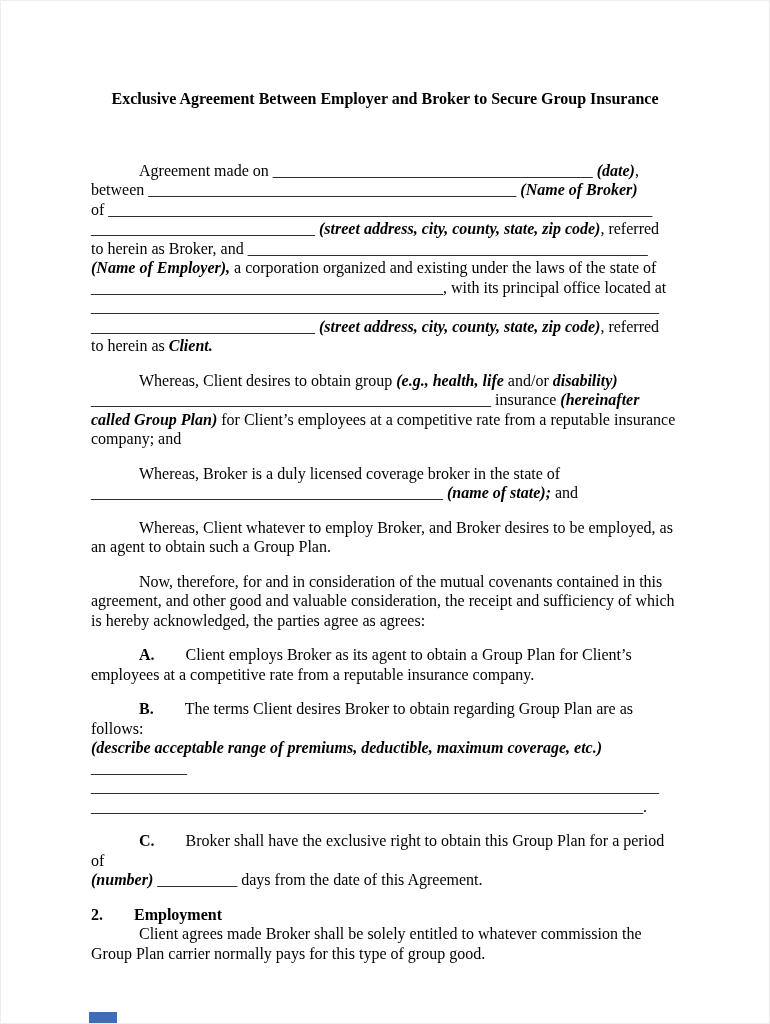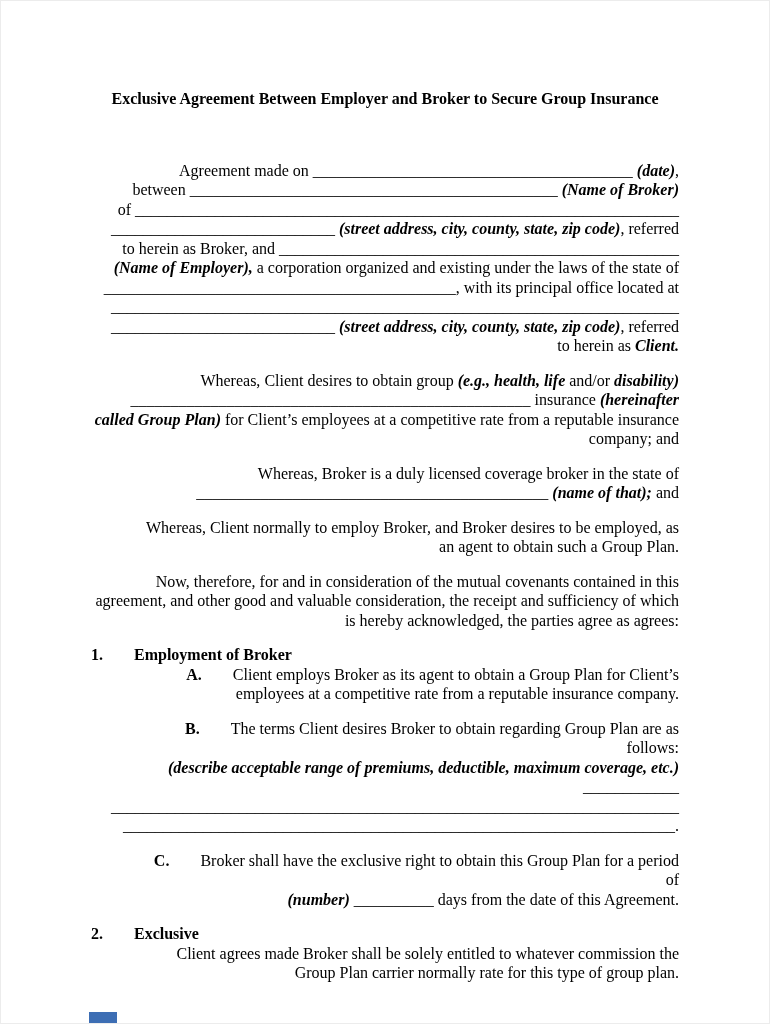--- a/index.html
+++ b/index.html
@@ -31,21 +31,20 @@
     margin: 0 0 52px 0;
     line-height: 19.5px;
   }
   .para {
     margin: 0 0 15px 0;
     line-height: 19.5px;
     word-spacing: normal;
   }
   .para.indent {
     text-indent: 48px;
-    text-align: right;
   }
   .para.heading {
     margin-bottom: 0;
   }
   .s-n { font-style: normal; font-weight: normal; }
   .s-i { }
   .s-b { font-weight: bold; }
   .s-bi { font-weight: bold; font-style: italic; }
   .tab { display: inline-block; width: 31px; }
   .footer-accent {
@@ -58,24 +57,23 @@
   }
 </style>
 </head>
 <body>
 
 <div class="page">
   <h1 class="doc-title">Exclusive Agreement Between Employer and Broker to Secure Group Insurance</h1>
   <div>
       <p class="para indent"><span class="s-n">Agreement made on </span><span class="s-n">________________________________________</span><span class="s-n"> </span><span class="s-bi">(date)</span><span class="s-n">,</span><br><span class="s-n">between </span><span class="s-n">______________________________________________</span><span class="s-n"> </span><span class="s-bi">(Name of Broker)</span><br><span class="s-n">of </span><span class="s-n">____________________________________________________________________</span><br><span class="s-n">____________________________</span><span class="s-n"> </span><span class="s-bi">(street address, city, county, state, zip code)</span><span class="s-n">, referred</span><br><span class="s-n">to herein as </span><span class="s-i">Broker</span><span class="s-n">, and </span><span class="s-n">__________________________________________________</span><br><span class="s-bi">(Name of Employer),</span><span class="s-n"> a corporation organized and existing under the laws of the state of</span><br><span class="s-n">____________________________________________</span><span class="s-n">, with its principal office located at</span><br><span class="s-n">_______________________________________________________________________</span><br><span class="s-n">____________________________</span><span class="s-n"> </span><span class="s-bi">(street address, city, county, state, zip code)</span><span class="s-n">, referred</span><br><span class="s-n">to herein as </span><span class="s-bi">Client.</span></p>
       <p class="para indent"><span class="s-n">Whereas, </span><span class="s-i">Client</span><span class="s-n"> desires to obtain group </span><span class="s-bi">(e.g., health, life</span><span class="s-n"> and/or </span><span class="s-bi">disability)</span><br><span class="s-n">__________________________________________________</span><span class="s-n"> insurance </span><span class="s-bi">(hereinafter</span><br><span class="s-bi">called Group Plan)</span><span class="s-n"> for </span><span class="s-i">Client’s</span><span class="s-n"> employees at a competitive rate from a reputable insurance company; and</span></p>
-      <p class="para indent"><span class="s-n">Whereas, </span><span class="s-i">Broker</span><span class="s-n"> is a duly licensed coverage broker in the state of</span><br><span class="s-n">____________________________________________</span><span class="s-n"> </span><span class="s-bi">(name of that);</span><span class="s-n"> and</span></p>
-      <p class="para indent"><span class="s-n">Whereas, </span><span class="s-i">Client</span><span class="s-n"> normally to employ </span><span class="s-i">Broker</span><span class="s-n">, and </span><span class="s-i">Broker</span><span class="s-n"> desires to be employed, as an agent to obtain such a </span><span class="s-i">Group Plan</span><span class="s-n">.</span></p>
+      <p class="para indent"><span class="s-n">Whereas, </span><span class="s-i">Broker</span><span class="s-n"> is a duly licensed coverage broker in the state of</span><br><span class="s-n">____________________________________________</span><span class="s-n"> </span><span class="s-bi">(name of state);</span><span class="s-n"> and</span></p>
+      <p class="para indent"><span class="s-n">Whereas, </span><span class="s-i">Client</span><span class="s-n"> whatever to employ </span><span class="s-i">Broker</span><span class="s-n">, and </span><span class="s-i">Broker</span><span class="s-n"> desires to be employed, as an agent to obtain such a </span><span class="s-i">Group Plan</span><span class="s-n">.</span></p>
       <p class="para indent"><span class="s-n">Now, therefore, for and in consideration of the mutual covenants contained in this agreement, and other good and valuable consideration, the receipt and sufficiency of which is hereby acknowledged, the parties agree as agrees:</span></p>
-      <p class="para heading"><span class="s-b">1.</span><span class="tab"></span><span class="s-b">Employment of Broker</span></p>
       <p class="para indent"><span class="s-b">A.</span><span class="tab"></span><span class="s-i">Client</span><span class="s-n"> employs </span><span class="s-i">Broker</span><span class="s-n"> as its agent to obtain a </span><span class="s-i">Group Plan</span><span class="s-n"> for </span><span class="s-i">Client’s</span><span class="s-n"> employees at a competitive rate from a reputable insurance company.</span></p>
       <p class="para indent"><span class="s-b">B.</span><span class="tab"></span><span class="s-n">The terms </span><span class="s-i">Client</span><span class="s-n"> desires </span><span class="s-i">Broker</span><span class="s-n"> to obtain regarding </span><span class="s-i">Group Plan</span><span class="s-n"> are as follows:</span><br><span class="s-bi">(describe acceptable range of premiums, deductible, maximum coverage, etc.)</span><span class="s-n"> </span><span class="s-n">____________</span><br><span class="s-n">_______________________________________________________________________</span><br><span class="s-n">_____________________________________________________________________</span><span class="s-n">.</span></p>
       <p class="para indent"><span class="s-b">C.</span><span class="tab"></span><span class="s-i">Broker</span><span class="s-n"> shall have the exclusive right to obtain this </span><span class="s-i">Group Plan</span><span class="s-n"> for a period of</span><br><span class="s-bi">(number)</span><span class="s-n"> </span><span class="s-n">__________</span><span class="s-n"> days from the date of this Agreement.</span></p>
-      <p class="para heading"><span class="s-b">2.</span><span class="tab"></span><span class="s-b">Exclusive</span></p>
-      <p class="para indent"><span class="s-i">Client</span><span class="s-n"> agrees made </span><span class="s-i">Broker</span><span class="s-n"> shall be solely entitled to whatever commission the </span><span class="s-i">Group Plan</span><span class="s-n"> carrier normally rate for this type of group plan.</span></p>
+      <p class="para heading"><span class="s-b">2.</span><span class="tab"></span><span class="s-b">Employment</span></p>
+      <p class="para indent"><span class="s-i">Client</span><span class="s-n"> agrees made </span><span class="s-i">Broker</span><span class="s-n"> shall be solely entitled to whatever commission the </span><span class="s-i">Group Plan</span><span class="s-n"> carrier normally pays for this type of group good.</span></p>
     </div>
   <div class="footer-accent"></div>
 </div>
 
 </body></html>

